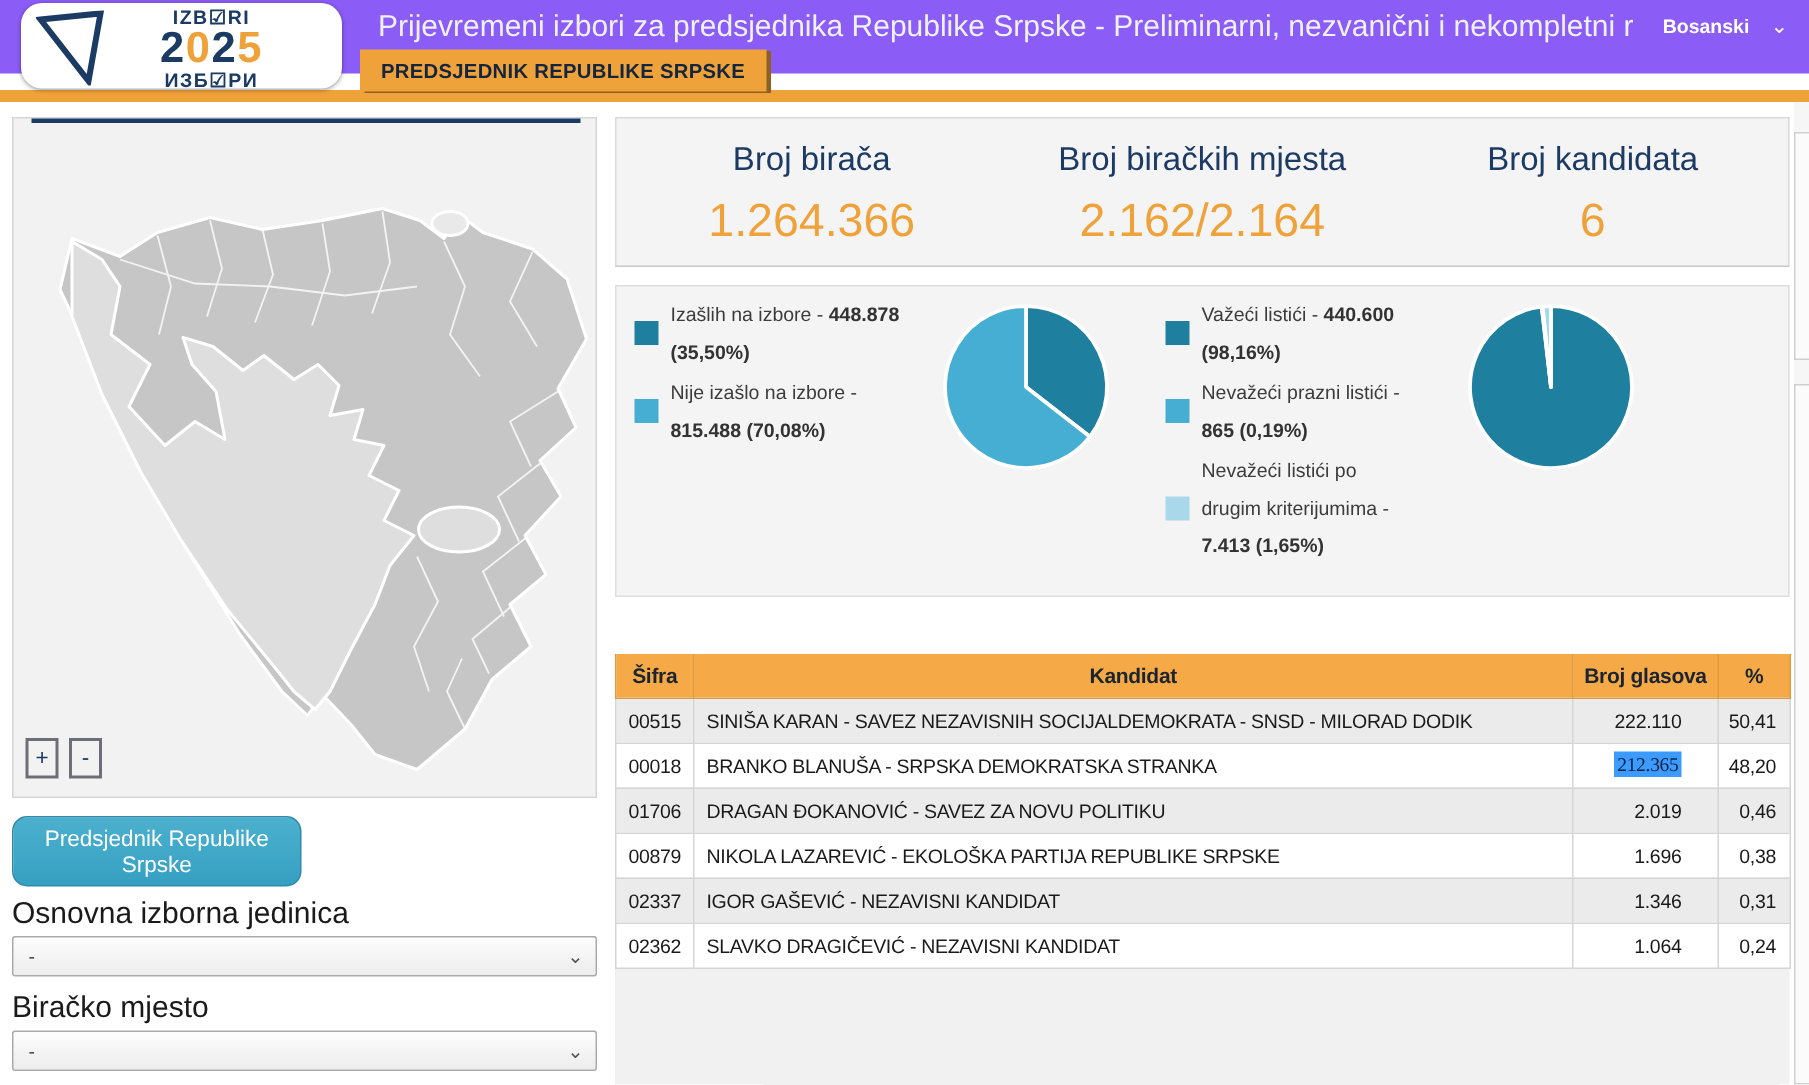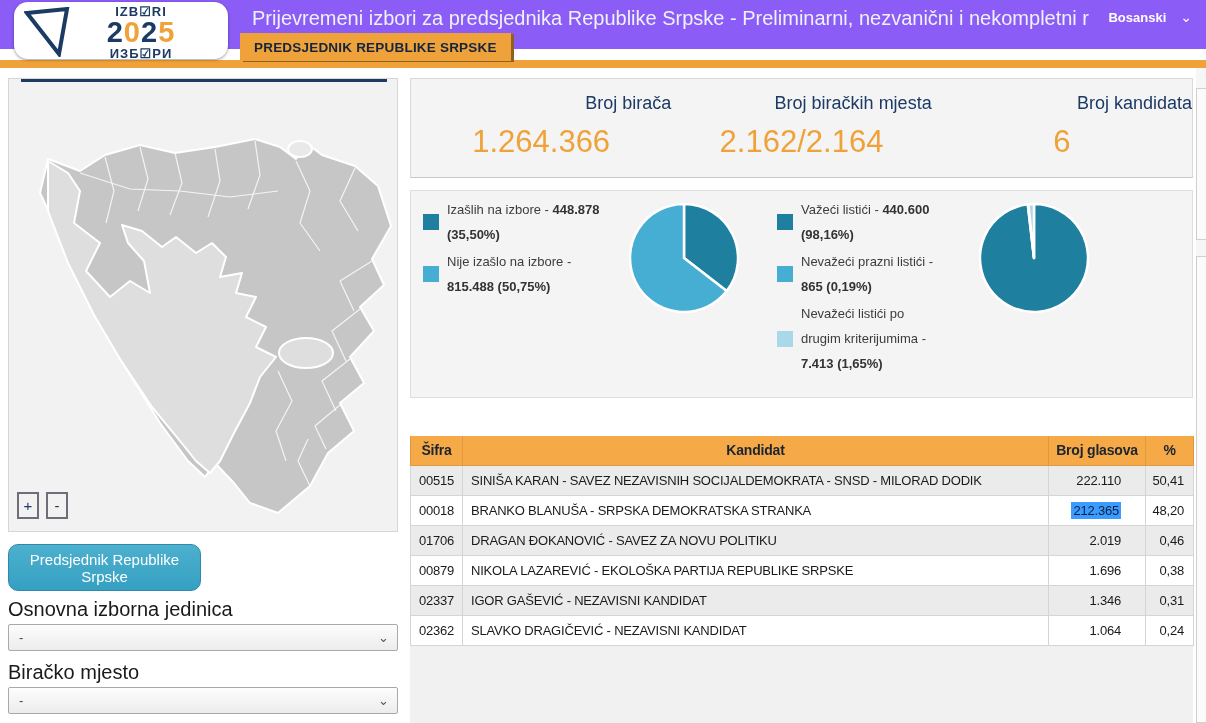--- a/index.html
+++ b/index.html
@@ -43,21 +43,21 @@
   .select { position:absolute; left:8px; width:390px; height:27px; background:linear-gradient(#fdfdfd,#ececec);
             border:1px solid #a9a9a9; border-radius:2px; font-size:13px; color:#444;
             display:flex; align-items:center; justify-content:space-between; padding:0 8px 0 10px; cursor:pointer; }
   .sel-1 { top:624px; } .sel-2 { top:687px; }
   .select .chev { color:#555; font-size:13px; }
 
   
   .stats-panel { position:absolute; left:410px; top:78px; width:783px; height:100px;
                  background:#f4f4f4; border:1px solid #d9d9d9; border-bottom-color:#c7c7c7; display:flex; }
   .stat { flex:1; text-align:center; padding-top:14px; }
-  .stat-label { color:#1b3a64; font-size:18px;text-align:right; }
+  .stat-label { color:#1b3a64; font-size:22px; }
   .stat-value { color:#f0a23a; font-size:31px; margin-top:10px; }
 
   
   .pies-panel { position:absolute; left:410px; top:190px; width:783px; height:208px;
                 background:#f4f4f4; border:1px solid #dedede; display:flex; }
   .legend { font-size:13px; color:#3c3c3c; margin-top:6px; }
   .legend-1 { width:182px; margin-left:12px; }
   .legend-2 { width:168px; margin-left:36px; }
   .legend-item { display:flex; align-items:center; margin-bottom:2px; }
   .legend-sq { width:16px; height:16px; flex:0 0 16px; margin-right:8px; }
@@ -73,21 +73,21 @@
   .results th { background:#f5a947; color:#1b2430; font-weight:bold; font-size:14px; height:29px;
                 border:1px solid #e0993c; border-top:none; }
   .results td { height:30px; border:1px solid #d5d5d5; padding:0 2px; }
   .results tr.odd td { background:#ebebeb; }
   .results tr.even td { background:#fff; }
   .col-code { width:52px; } .col-cand { width:586px; } .col-votes { width:97px; } .col-pct { width:48px; }
   .td-code { text-align:center; }
   .td-cand { text-align:left; padding-left:8px !important; }
   .td-votes { text-align:right; padding-right:24px !important; }
   .td-pct { text-align:right; padding-right:9px !important; }
-  .sel-highlight { background:#3c9bff; color:#0b2140; padding:1px 2px; }
+  .sel-highlight { background:#3c9bff; color:#0b2140; padding:1px 2px;font-family:Liberation Serif, serif; }
 
   
   .right-strip { position:absolute; left:1196px; top:68px; width:10px; height:655px; background:#f6f6f6; }
   .strip-box { position:absolute; left:0; width:10px; background:#fbfbfb; border:1px solid #cfcfcf; border-right:none; }
   .strip-box-1 { top:20px; height:152px; } .strip-box-2 { top:188px; height:467px; }
 </style>
 </head>
 <body>
 
 <div id="app">
@@ -175,21 +175,21 @@
   </div>
 
   <div class="pies-panel">
     <div class="legend legend-1">
       <div class="legend-item">
         <span class="legend-sq" style="background-color: rgb(31, 127, 159);"></span>
         <span class="legend-txt"><span>Izašlih na izbore - </span><b>448.878</b><b> (35,50%)</b></span>
       </div>
       <div class="legend-item">
         <span class="legend-sq" style="background-color: rgb(71, 174, 211);"></span>
-        <span class="legend-txt"><span>Nije izašlo na izbore - </span><b>815.488</b><b> (50,75%)</b></span>
+        <span class="legend-txt"><span>Nije izašlo na izbore - </span><b>815.488</b><b> (70,08%)</b></span>
       </div>
     </div>
     <svg class="pie pie-1" width="114" height="114" viewBox="0 0 114 114">
         <path d="M57,57 L57,3 A54,54 0 0 1 99.66837066828728,90.09698089726072 Z" fill="#1f7f9f" stroke="#ffffff" stroke-width="2.5" stroke-linejoin="round"></path>
         <path d="M57,57 L99.66837066828728,90.09698089726072 A54,54 0 1 1 56.99999999999999,3 Z" fill="#47aed3" stroke="#ffffff" stroke-width="2.5" stroke-linejoin="round"></path>
       </svg>
 
     <div class="legend legend-2">
       <div class="legend-item">
         <span class="legend-sq" style="background-color: rgb(31, 127, 159);"></span>

